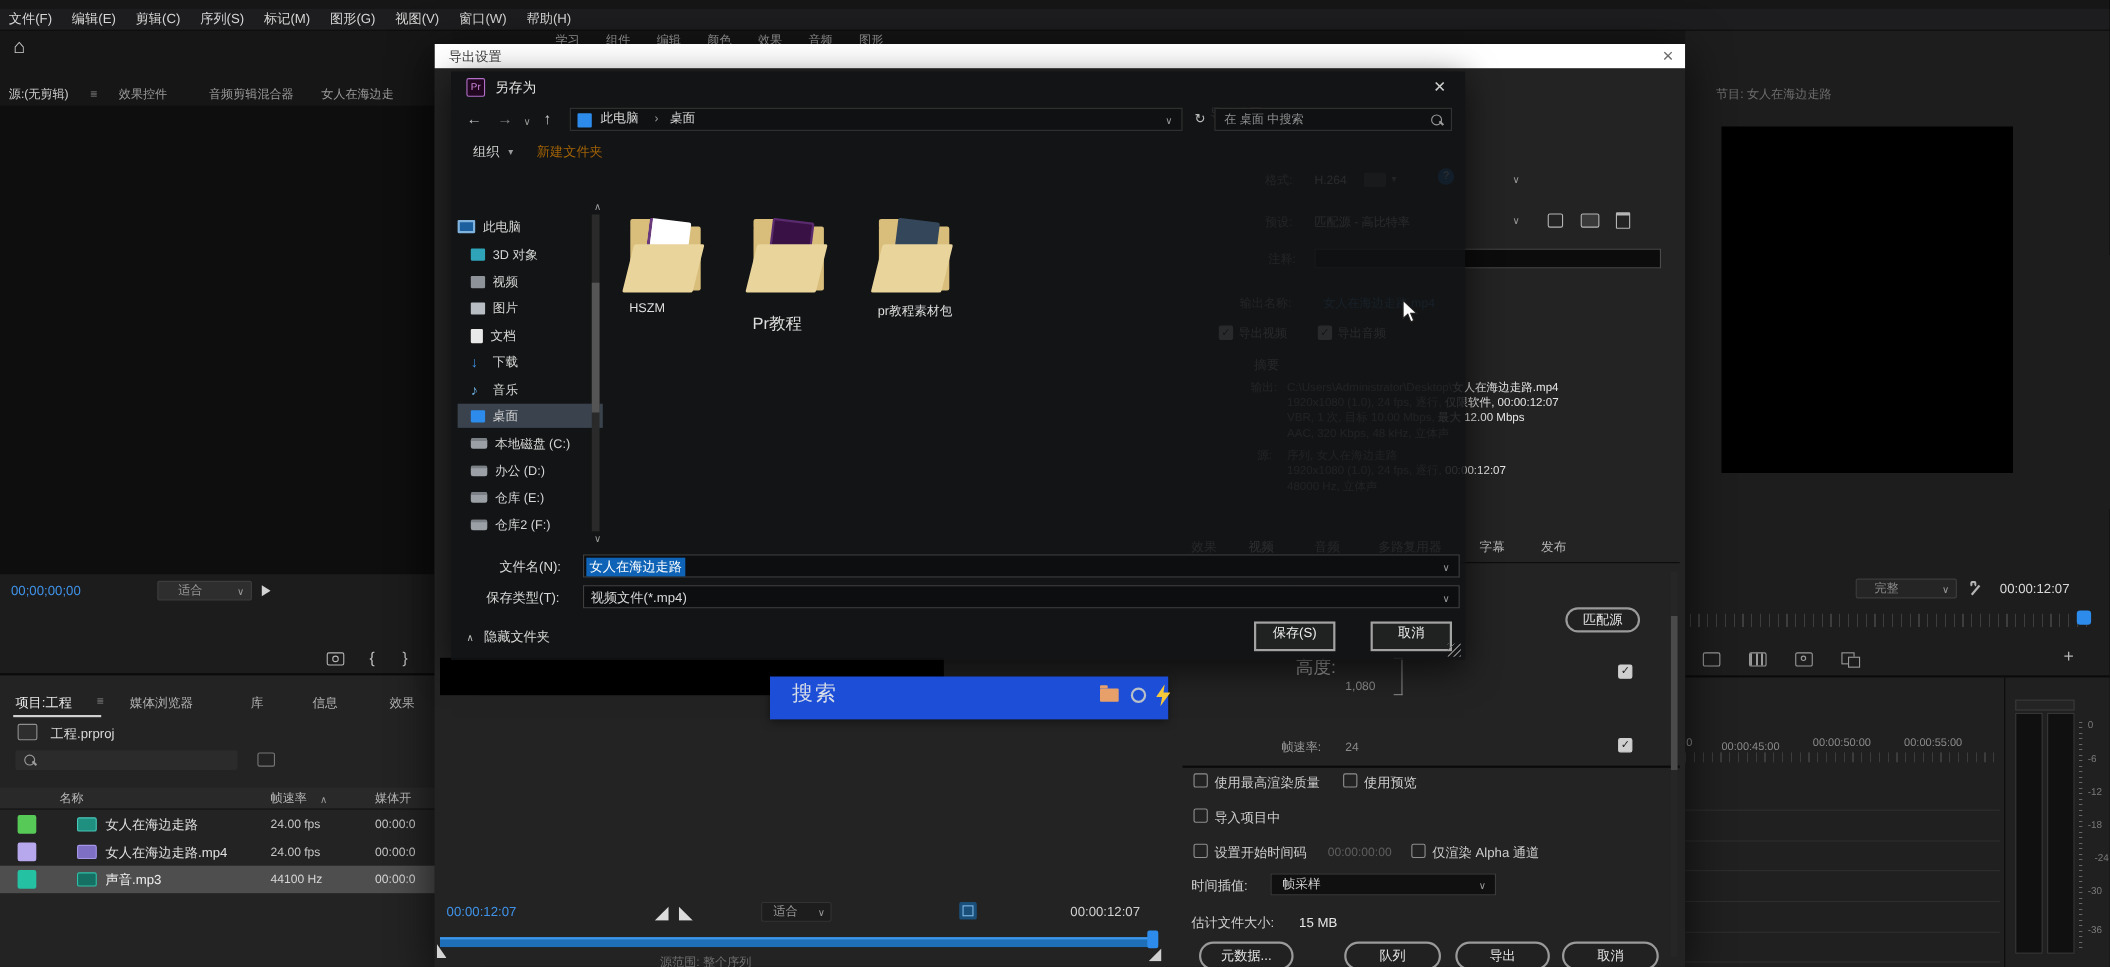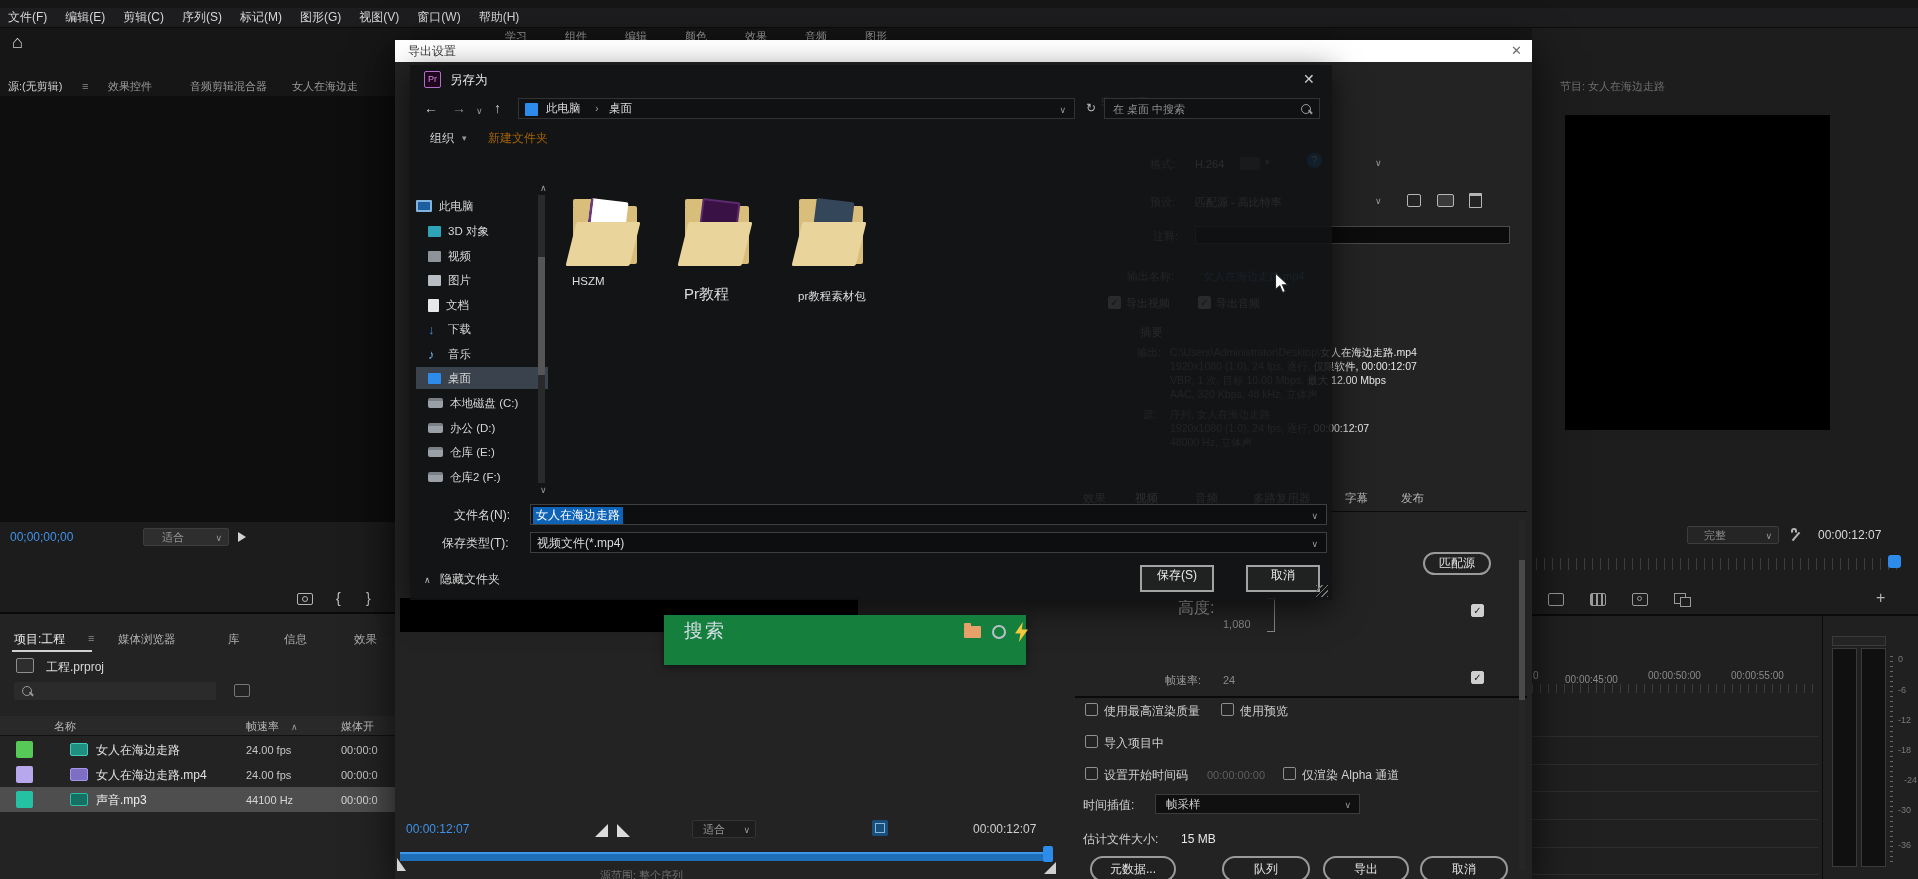--- a/index.html
+++ b/index.html
@@ -53,21 +53,21 @@
     <span>剪辑(C)</span>
     <span>序列(S)</span>
     <span>标记(M)</span>
     <span>图形(G)</span>
     <span>视图(V)</span>
     <span>窗口(W)</span>
     <span>帮助(H)</span>
   </div>
 
   <span class="t" style="left:12px;top:32px;font-size:18px;color:#cfcfcf">⌂</span>
-  <div class="abs" style="left:505px;top:29px;display:flex;gap:38px;font-size:11px;color:#9f9f9f">
+  <div class="abs" style="left:505px;top:29px;display:flex;gap:24px;font-size:11px;color:#9f9f9f">
     <span>学习</span>
     <span>组件</span>
     <span>编辑</span>
     <span>颜色</span>
     <span>效果</span>
     <span>音频</span>
     <span>图形</span>
   </div>
 
   <div class="abs" style="left:0;top:78px;width:395px;height:18px;overflow:hidden">
@@ -413,21 +413,21 @@
           <div class="f-front"></div>
       </div>
       <span style="font-size:15px;color:#dedede;margin-top:16px">Pr教程</span>
     </div>
     <div class="file-item" style="left:388px;top:122px">
       <div class="folder">
         <div class="f-back"></div>
           <div class="f-inner" style="background:#34465a;border-bottom:14px solid #24303e"></div>
           <div class="f-front"></div>
       </div>
-      <span style="font-size:11.5px;color:#dedede;margin-top:20px">pr教程素材包</span>
+      <span style="font-size:11.5px;color:#dedede;margin-top:6px">pr教程素材包</span>
     </div>
 
     <span class="t" style="left:44px;top:443px;font-size:12px;color:#d9d9d9">文件名(N):</span>
     <div class="field" style="left:120px;top:439px;width:797px;height:21px">
       <span style="position:absolute;left:2px;top:2px;font-size:12px;color:#fff;background:#0e63b6;padding:0 3px">女人在海边走路</span>
       <span class="chev" style="right:8px;top:6px">∨</span>
     </div>
     <span class="t" style="left:32px;top:471px;font-size:12px;color:#d9d9d9">保存类型(T):</span>
     <div class="field" style="left:120px;top:467px;width:797px;height:21px">
       <span class="t" style="left:6px;top:3px;font-size:12px;color:#d9d9d9">视频文件(*.mp4)</span>
@@ -438,21 +438,21 @@
     <span class="t" style="left:30px;top:507px;font-size:12px;color:#d9d9d9">隐藏文件夹</span>
     <div class="btn" style="left:730px;top:500px;width:74px;height:27px">
         <span>保存(S)</span>
       </div>
     <div class="btn" style="left:836px;top:500px;width:74px;height:27px">
         <span>取消</span>
       </div>
     <div class="griplines" style="left:906px;top:520px"></div>
   </div>
 
-  <div class="abs" style="left:664px;top:615px;width:362px;height:50px;background:#15803d;z-index:40;box-shadow:0 2px 8px rgba(0,0,0,.5)">
+  <div class="abs" style="left:700px;top:615px;width:362px;height:39px;background:#1d4ed8;z-index:40;box-shadow:0 2px 8px rgba(0,0,0,.5)">
     <span class="t" style="left:20px;top:5px;font-size:19px;letter-spacing:2px;color:#d6dde6">搜索</span>
     <div class="abs" style="left:300px;top:11px;width:17px;height:12px;background:#e8a06a;border-radius:1px">
       <div class="abs" style="left:0;top:-3px;width:7px;height:3px;background:#e8a06a;border-radius:1px 1px 0 0"></div>
     </div>
     <div class="abs" style="left:328px;top:10px;width:14px;height:14px;border:2px solid #b9c0c8;border-radius:50%"></div>
     <div class="abs" style="left:351px;top:7px;width:13px;height:20px;background:#f6c93c;clip-path:polygon(60% 0,0 58%,42% 58%,30% 100%,100% 38%,52% 38%)"></div>
   </div>
 
   <svg class="abs" style="left:1274px;top:272px;z-index:60" width="17" height="23" viewBox="0 0 17 23">
     <path d="M1.5 1 L1.5 17.5 L5.8 13.8 L8.6 20.6 L11.3 19.4 L8.5 12.9 L14 12.9 Z" fill="#fdfdfd" stroke="#222" stroke-width="1.1"></path>

